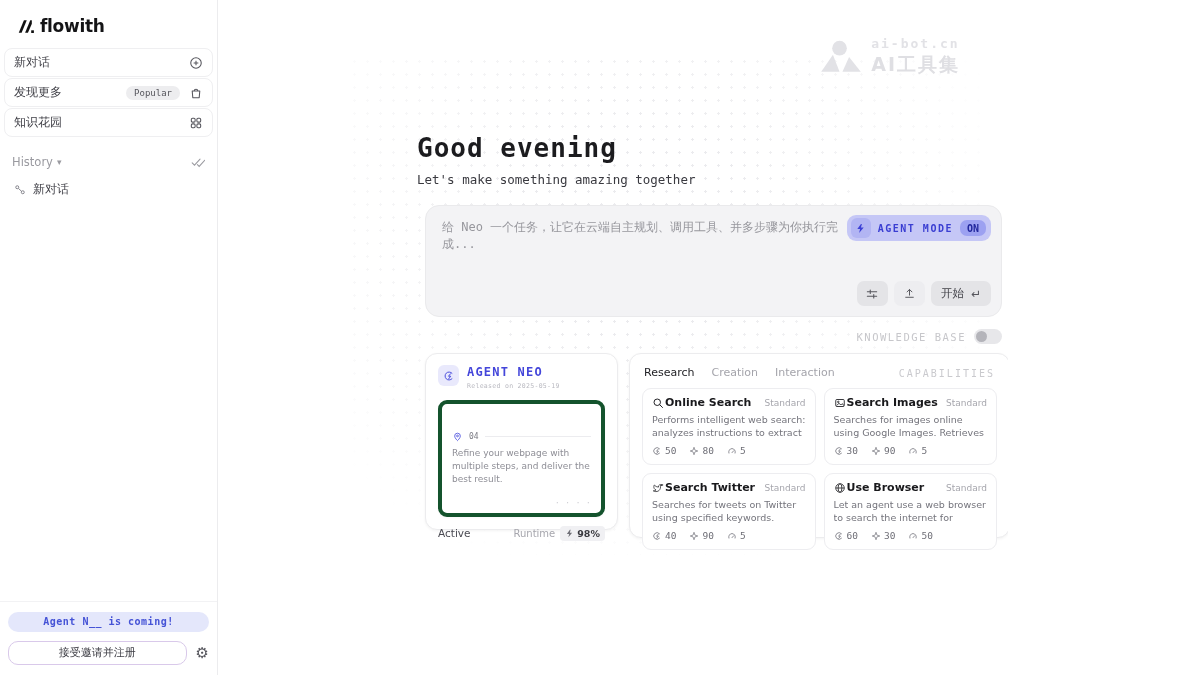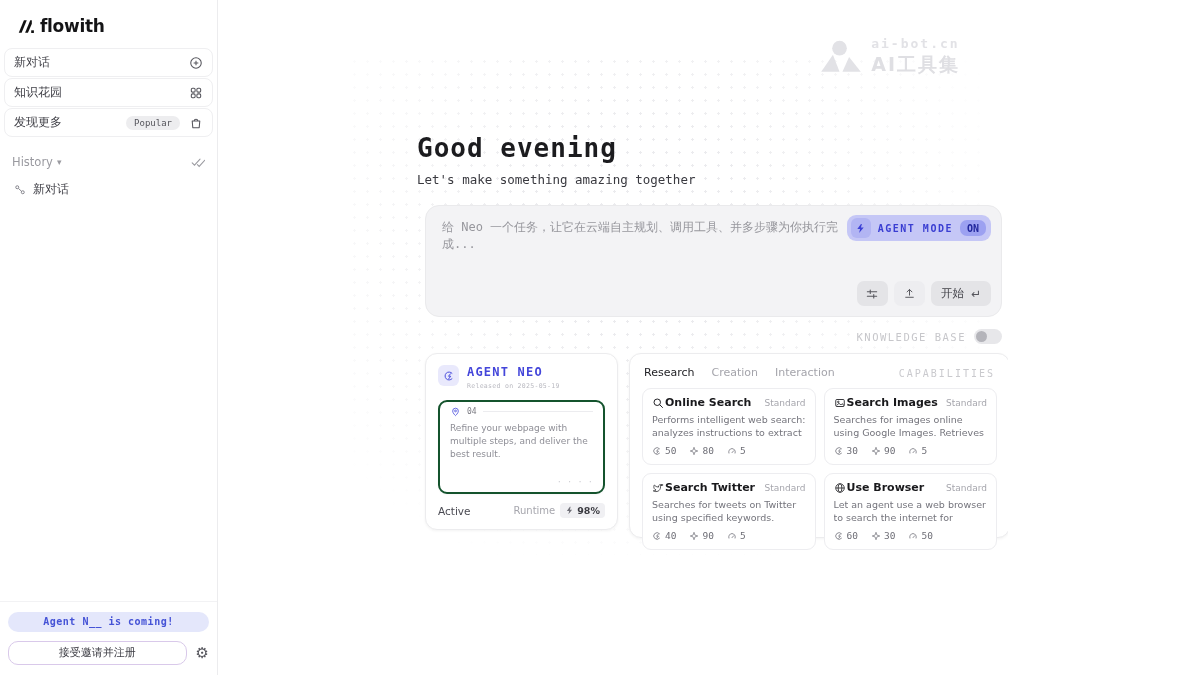--- a/index.html
+++ b/index.html
@@ -69,21 +69,21 @@
   .toggle .knob{ position:absolute; left:2px; top:2px; width:11px; height:11px; border-radius:50%; background:#b4b4ba; }
 
   .panels{ margin-top:9px; display:flex; gap:11px; align-items:flex-start; }
 
   
   .neo-card{ width:193px; flex:0 0 193px; height:177px; background:#fff; border:1px solid #ececee; border-radius:12px; box-shadow:0 1px 3px rgba(0,0,0,.05); padding:11px 12px; display:flex; flex-direction:column; }
   .neo-head{ display:flex; align-items:flex-start; gap:8px; }
   .neo-head .ibox{ width:21px; height:21px; border-radius:6px; background:#e9e9fc; display:flex; align-items:center; justify-content:center; color:#4b4fdd; }
   .neo-title{ font-size:12px; font-weight:bold; color:#4446da; letter-spacing:1.2px; }
   .neo-released{ font-size:6.5px; color:#b9b9c0; margin-top:2.5px; letter-spacing:.3px; }
-  .neo-inner{ margin-top:10px; border:2px solid #14532d; border-radius:9px; padding:4px 10px; flex:1; position:relative; background:#fff; box-shadow:0 1px 2px rgba(0,0,0,.03); }
+  .neo-inner{ margin-top:10px; border:4px solid #14532d; border-radius:9px; padding:27px 10px; flex:1; position:relative; background:#fff; box-shadow:0 1px 2px rgba(0,0,0,.03); }
   .meta-row{ display:flex; align-items:center; gap:6px; }
   .meta-row .pin{ color:#5a5ee0; }
   .meta-num{ font-size:8px; color:#7a7a82; }
   .meta-line{ flex:1; height:1px; background:#ececef; }
   .ftitle{ margin-top:9px; font-size:11.5px; font-weight:bold; color:#232327; }
   .fdesc{ margin-top:5px; font-size:9px; color:#8e8e96; line-height:1.45; }
   .pager{ position:absolute; right:9px; bottom:5px; font-size:10px; color:#cfcfd4; letter-spacing:2px; }
   .neo-foot{ margin-top:9px; display:flex; align-items:center; }
   .neo-status{ font-size:10.5px; color:#4a4a52; }
   .neo-foot .right{ margin-left:auto; display:flex; align-items:center; gap:5px; }
@@ -232,35 +232,35 @@
       <div class="nav-row">
         <span>新对话</span>
         <span class="sp"></span>
         <span class="ric">
             <svg class="ic" width="14" height="14">
               <use href="#i-plus-circle"></use>
             </svg>
           </span>
       </div>
       <div class="nav-row">
-        <span>知识花园</span>
-        <span class="sp"></span>
-        <span class="ric">
-            <svg class="ic" width="14" height="14">
-              <use href="#i-grid"></use>
-            </svg>
-          </span>
-      </div>
-      <div class="nav-row">
         <span>发现更多</span>
         <span class="sp"></span>
         <span class="badge-pop mono">Popular</span>
         <span class="ric">
             <svg class="ic" width="14" height="14">
               <use href="#i-bag"></use>
+            </svg>
+          </span>
+      </div>
+      <div class="nav-row">
+        <span>知识花园</span>
+        <span class="sp"></span>
+        <span class="ric">
+            <svg class="ic" width="14" height="14">
+              <use href="#i-grid"></use>
             </svg>
           </span>
       </div>
     </div>
 
     <div class="history-head">
       <span>History</span>
       <span class="caret">▾</span>
       <span class="sp"></span>
       <span class="ric" style="color:#9a9aa0">

